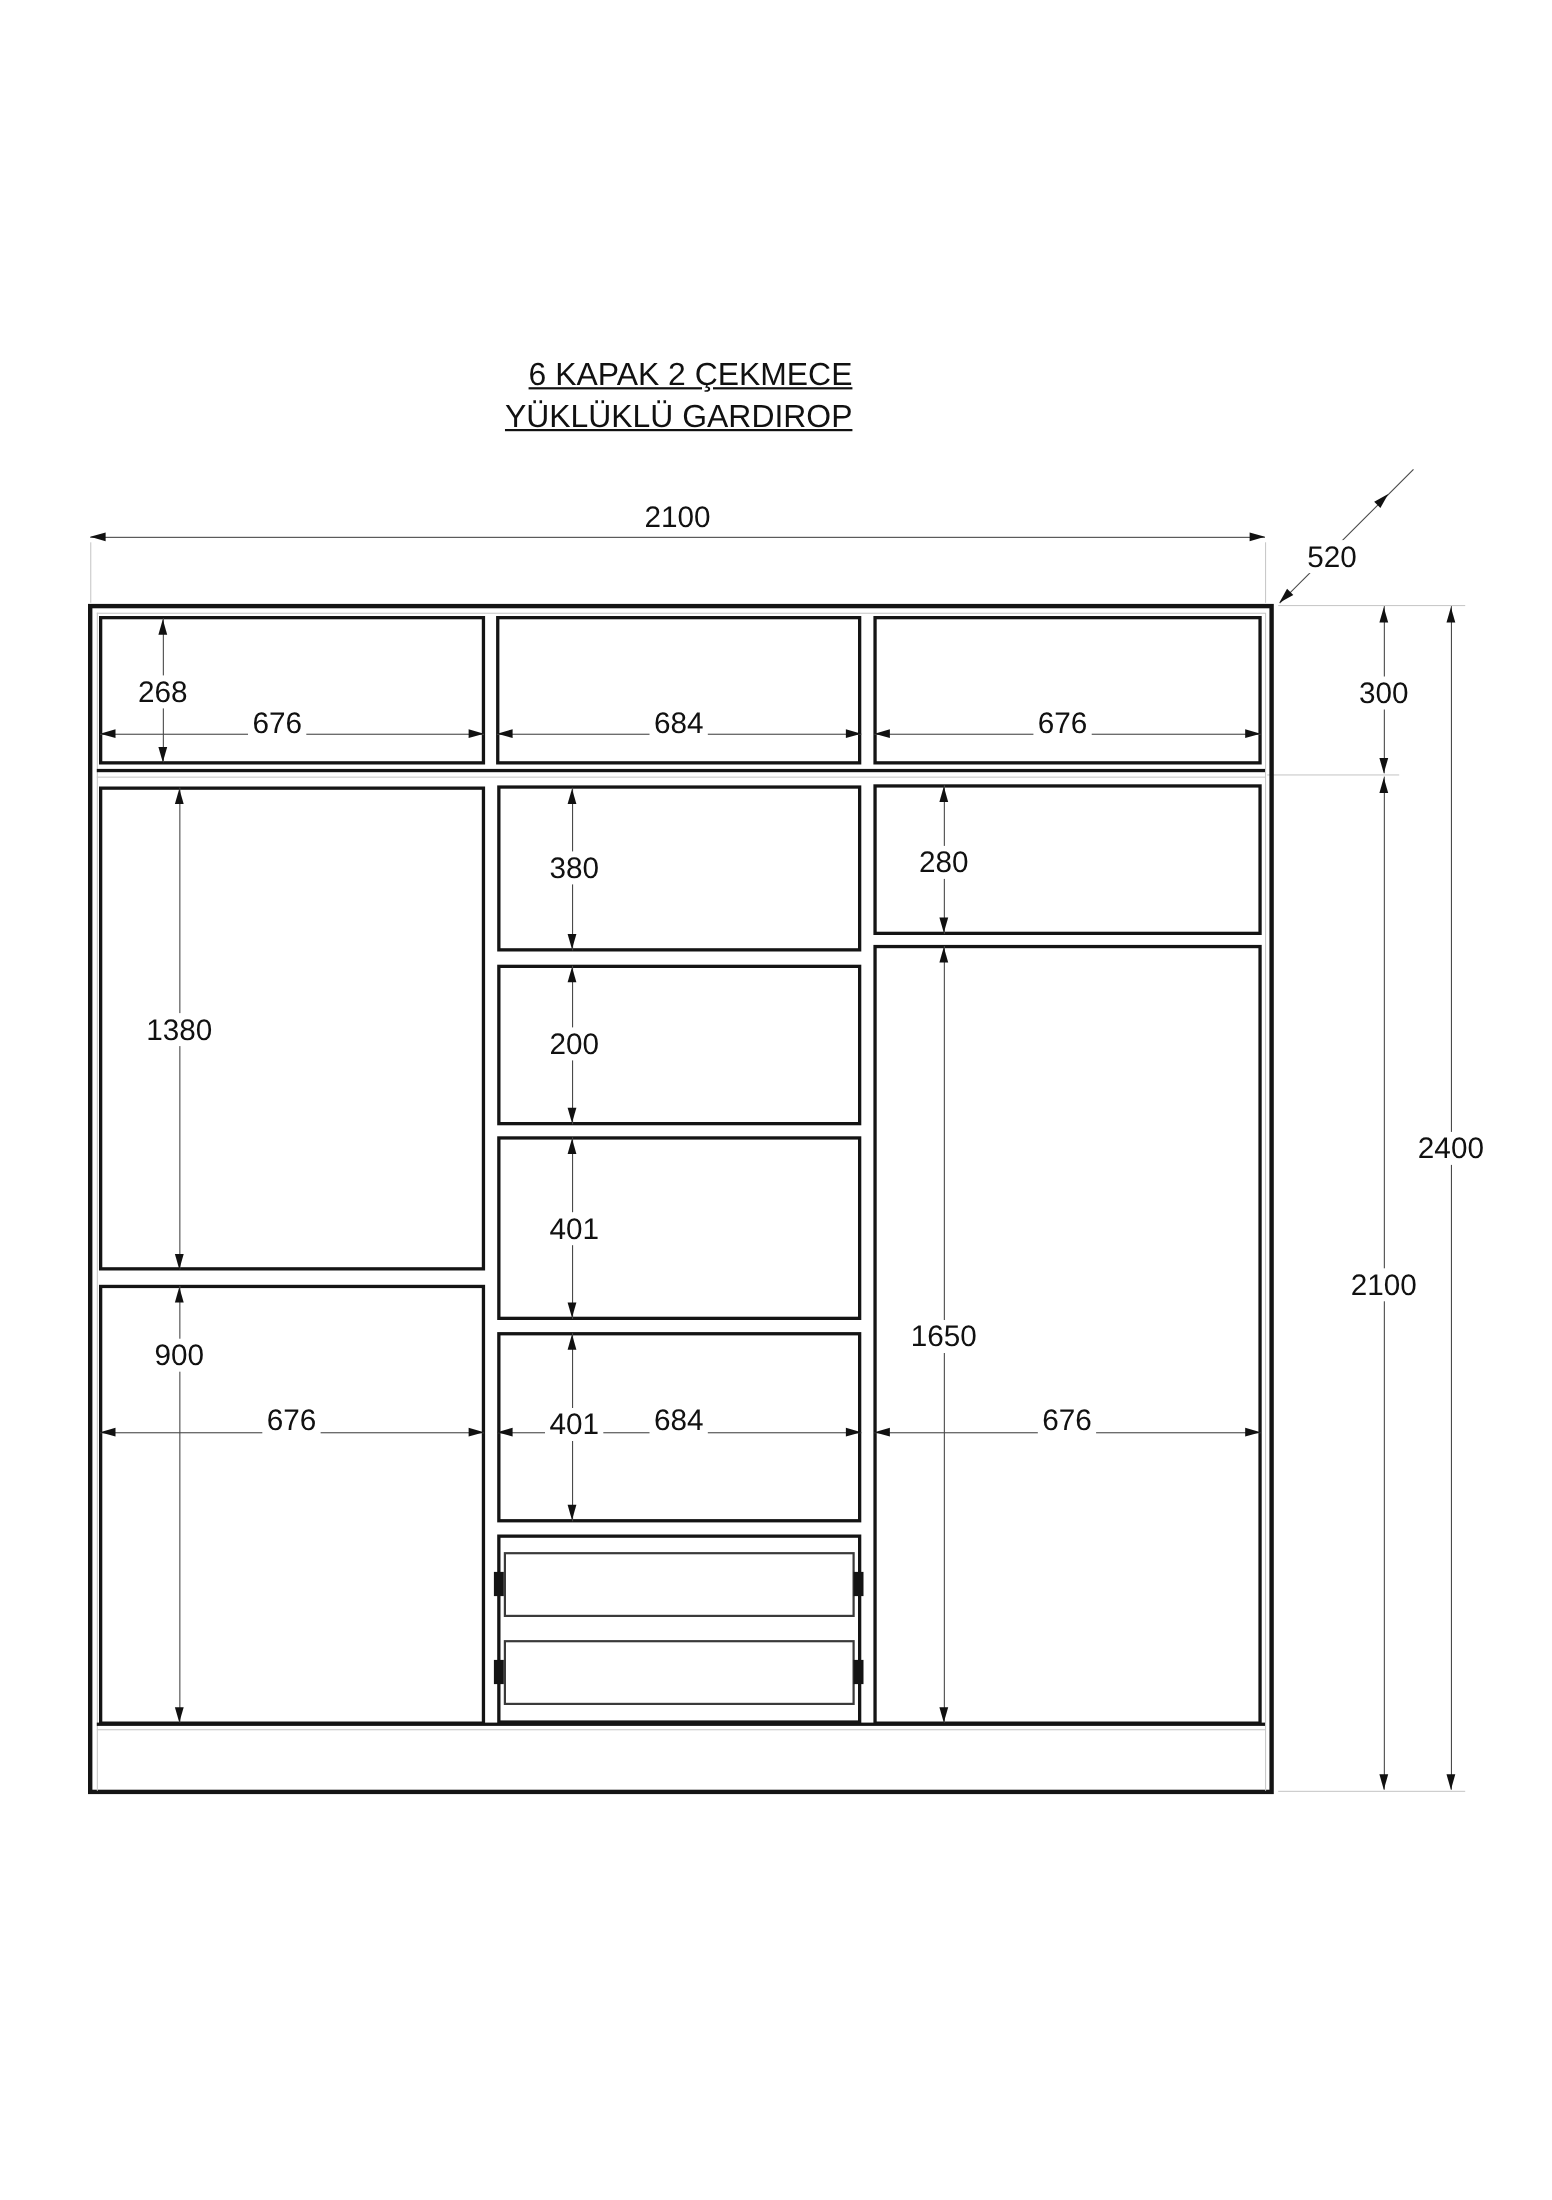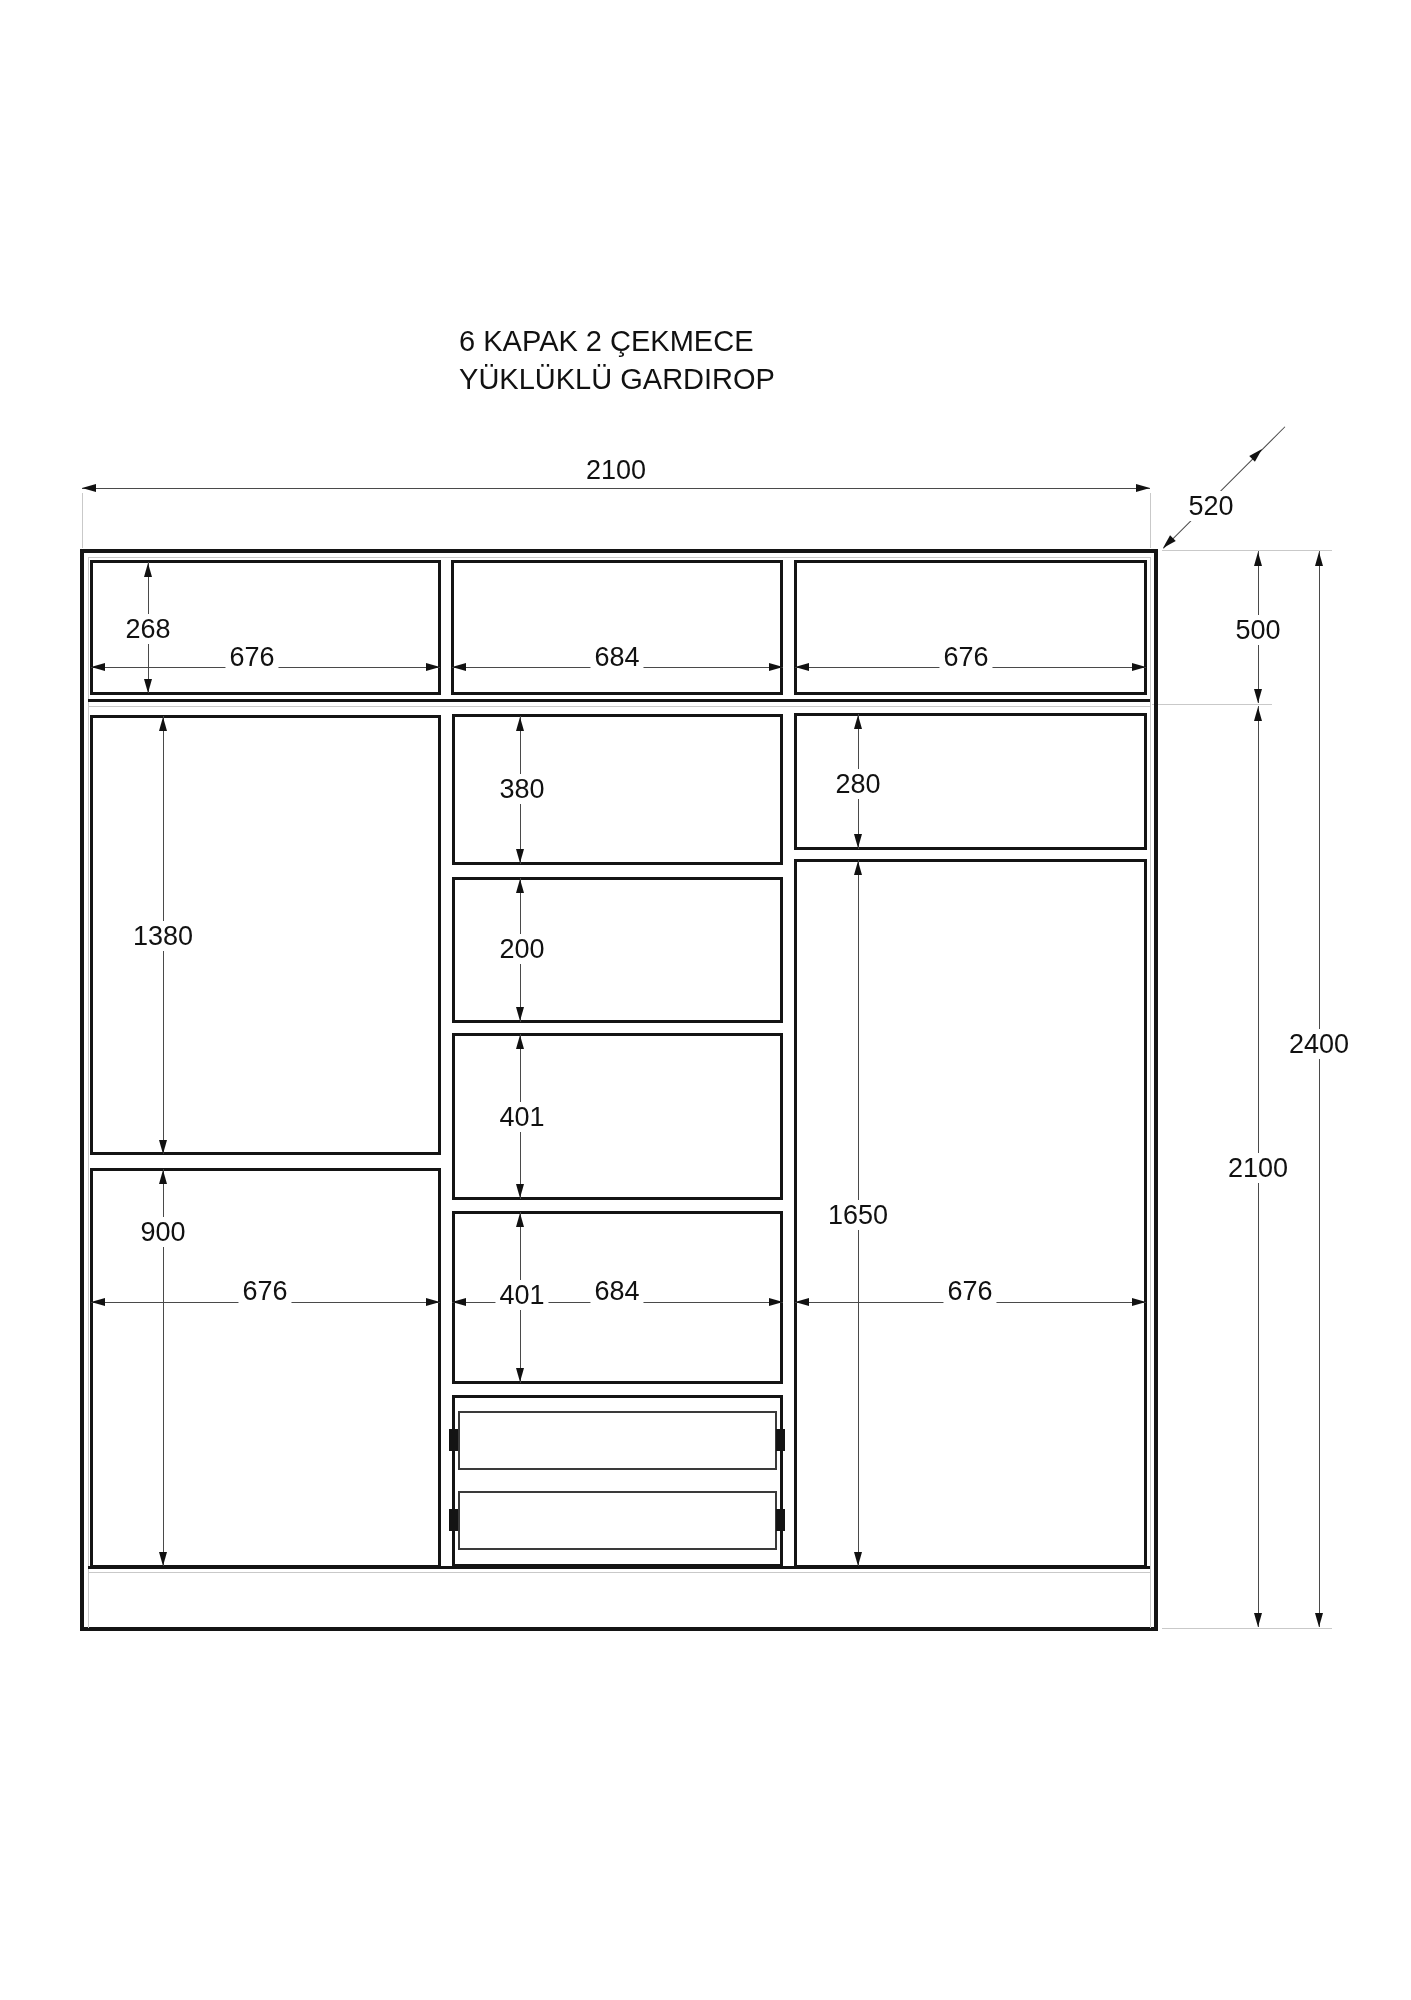--- a/index.html
+++ b/index.html
@@ -1,20 +1,20 @@
 <!DOCTYPE html>
 <html><head>
 <meta charset="utf-8">
 <style>
   html,body{margin:0;padding:0;background:#fff;}
   #canvas{position:relative;width:1411px;height:2000px;background:#fff;overflow:hidden;
           font-family:"Liberation Sans","DejaVu Sans",sans-serif;color:#111;}
   
   #title{position:absolute;left:617px;top:322px;transform:translateX(-50%);
-         text-align:left;font-size:29px;line-height:38px;white-space:nowrap;}
+         text-align:right;font-size:29px;line-height:38px;white-space:nowrap;text-decoration:underline;}
   
   .box{position:absolute;border:3px solid #141414;background:transparent;box-sizing:border-box;}
   .box2{position:absolute;border:2px solid #3a3a3a;background:transparent;box-sizing:border-box;}
   
   b{display:block;position:absolute;padding:0;margin:0;}
   .vl{width:1px;background:#4a4a4a;}          
   .hl{height:1px;background:#4a4a4a;}         
   .xv{width:1px;background:#c9c9c9;}          
   .xh{height:1px;background:#c9c9c9;}         
   .dkh{height:3px;background:#141414;}        
@@ -157,21 +157,21 @@
   <b class="vl" style="left:858px;top:860px;height:706px"></b>
   <i class="au" style="left:854px;top:861px"></i>
   <i class="ad" style="left:854px;top:1552px"></i>
 
   <b class="hl" style="left:795px;top:1302px;width:351px"></b>
   <i class="al" style="left:795px;top:1298px"></i>
   <i class="ar" style="left:1132px;top:1298px"></i>
 
   <span class="dl" style="left:616px;top:470px">2100</span>
   <span class="dl" style="left:1211px;top:506px">520</span>
-  <span class="dl" style="left:1258px;top:630px">500</span>
+  <span class="dl" style="left:1258px;top:630px">300</span>
   <span class="dl" style="left:1258px;top:1168px">2100</span>
   <span class="dl" style="left:1319px;top:1044px">2400</span>
 
   <span class="dl" style="left:148px;top:629px">268</span>
   <span class="dl" style="left:252px;top:657px">676</span>
   <span class="dl" style="left:617px;top:657px">684</span>
   <span class="dl" style="left:966px;top:657px">676</span>
 
   <span class="dl" style="left:163px;top:936px">1380</span>
   <span class="dl" style="left:163px;top:1232px">900</span>

